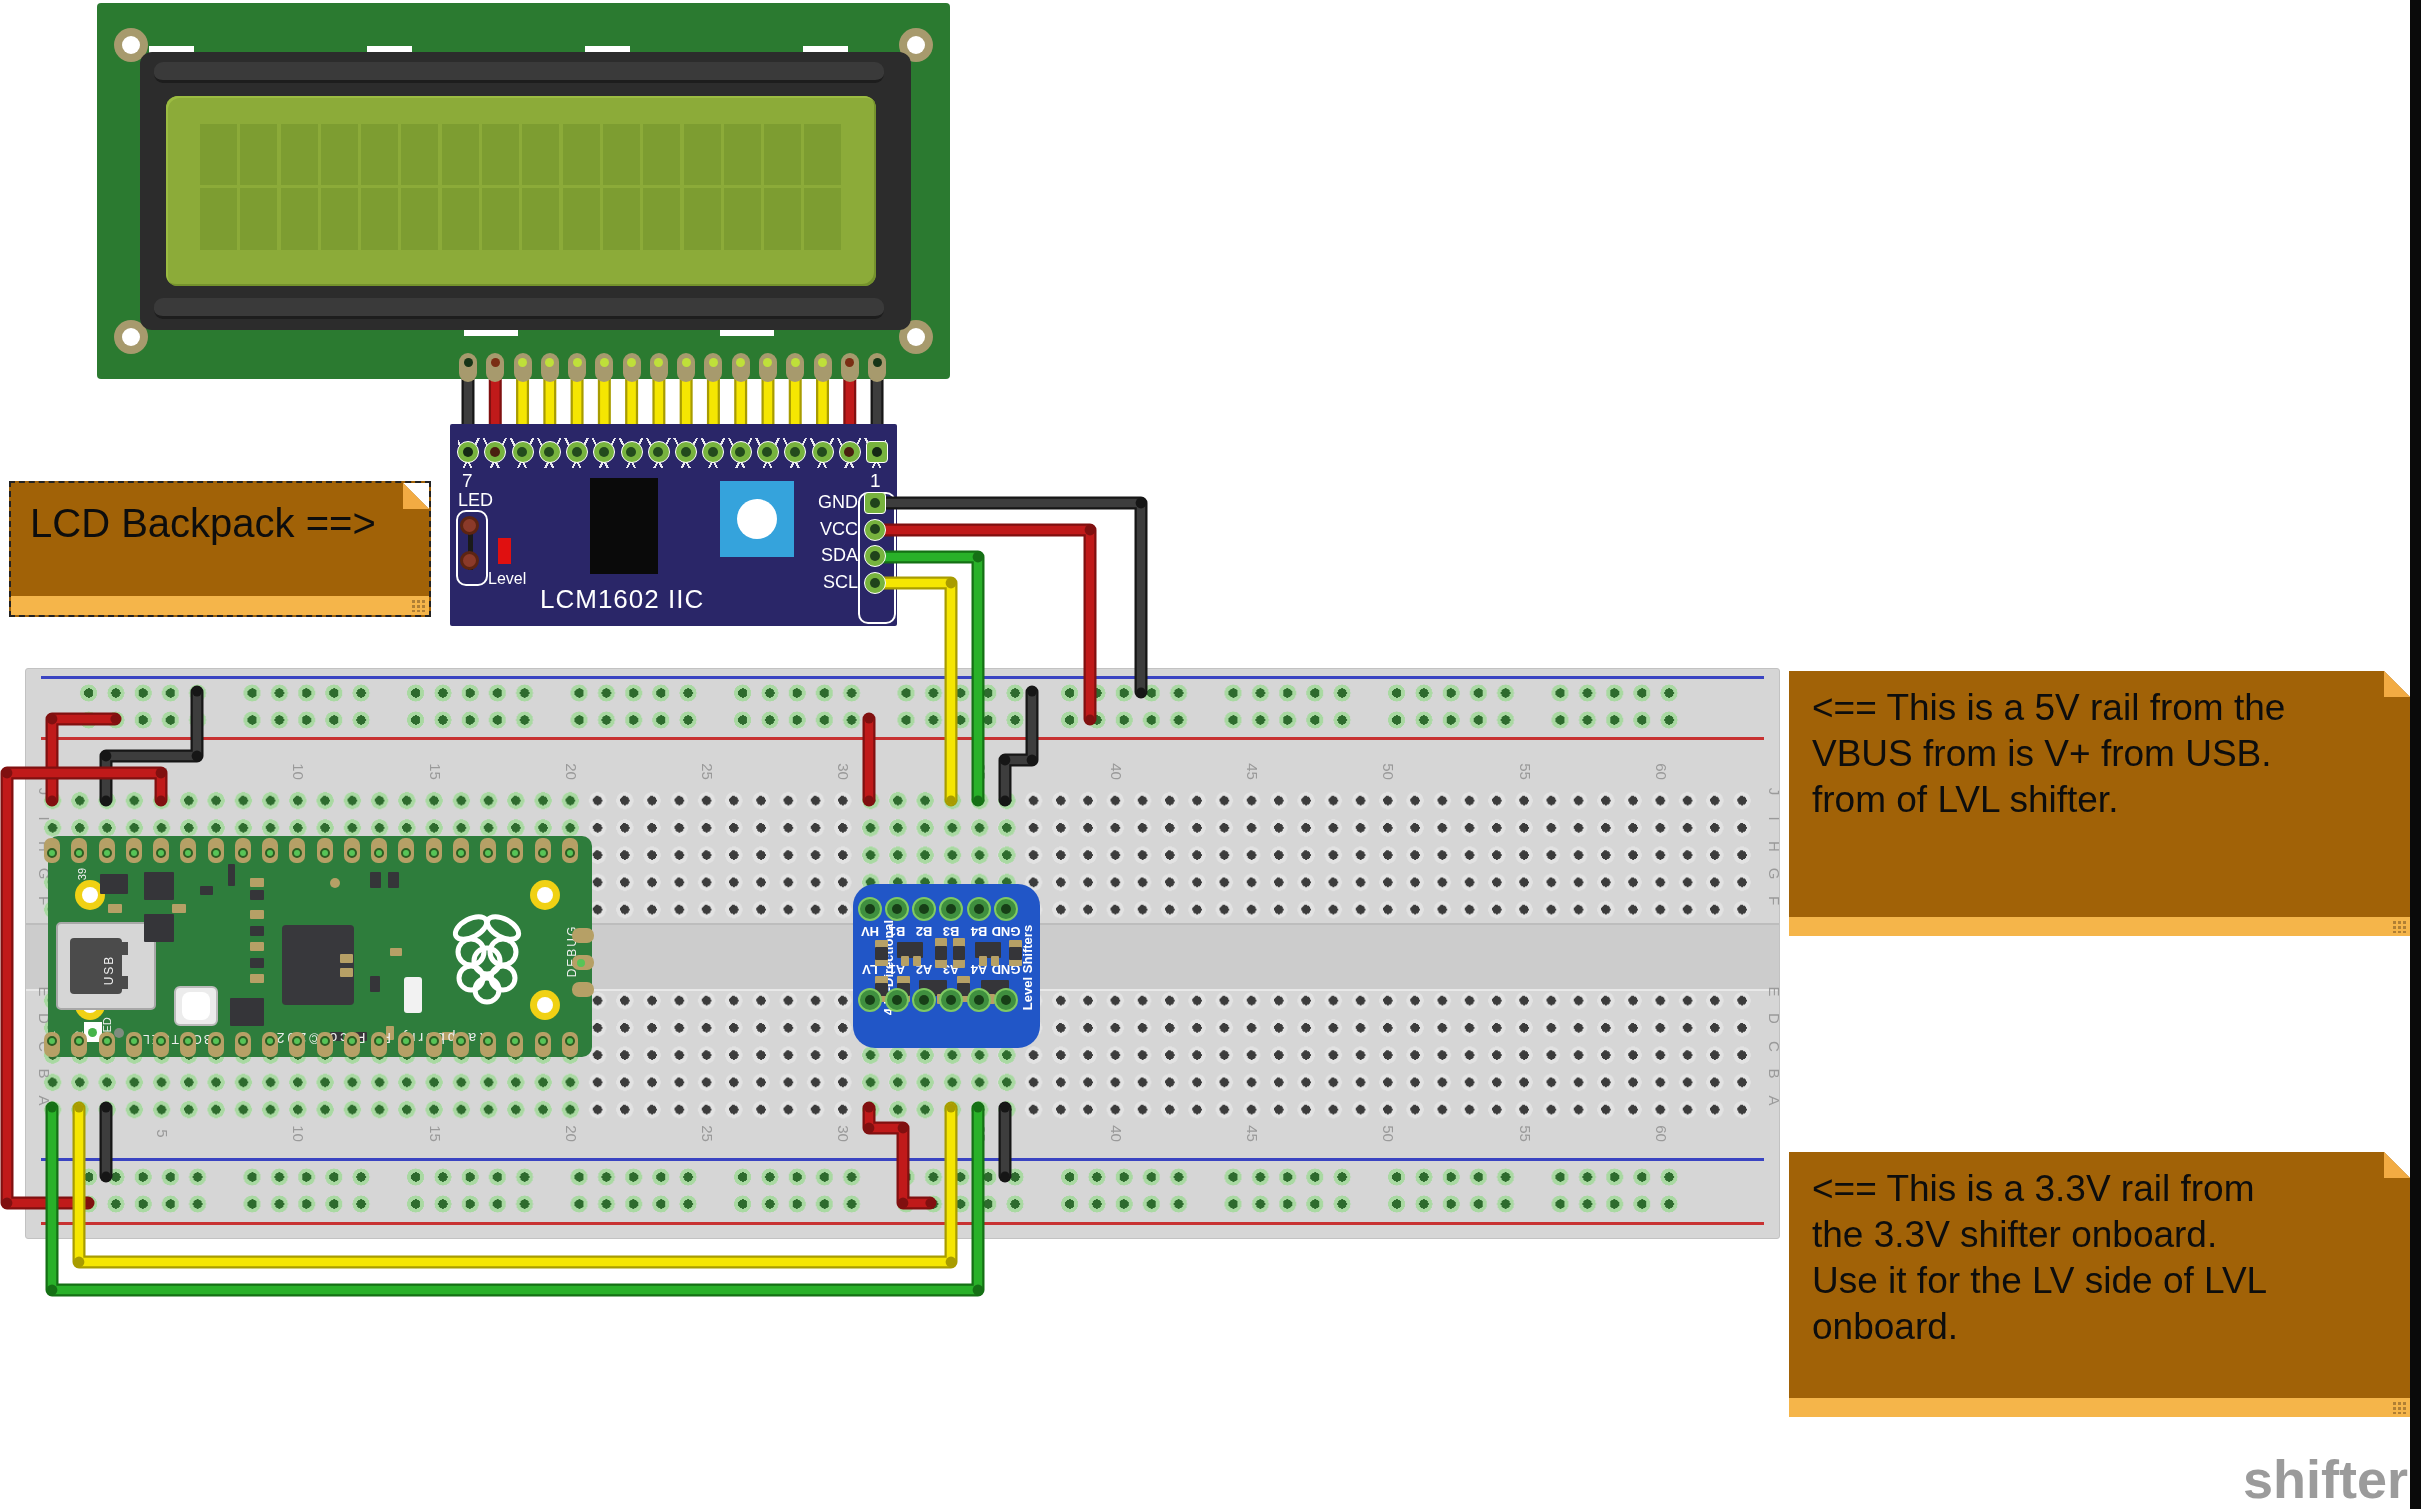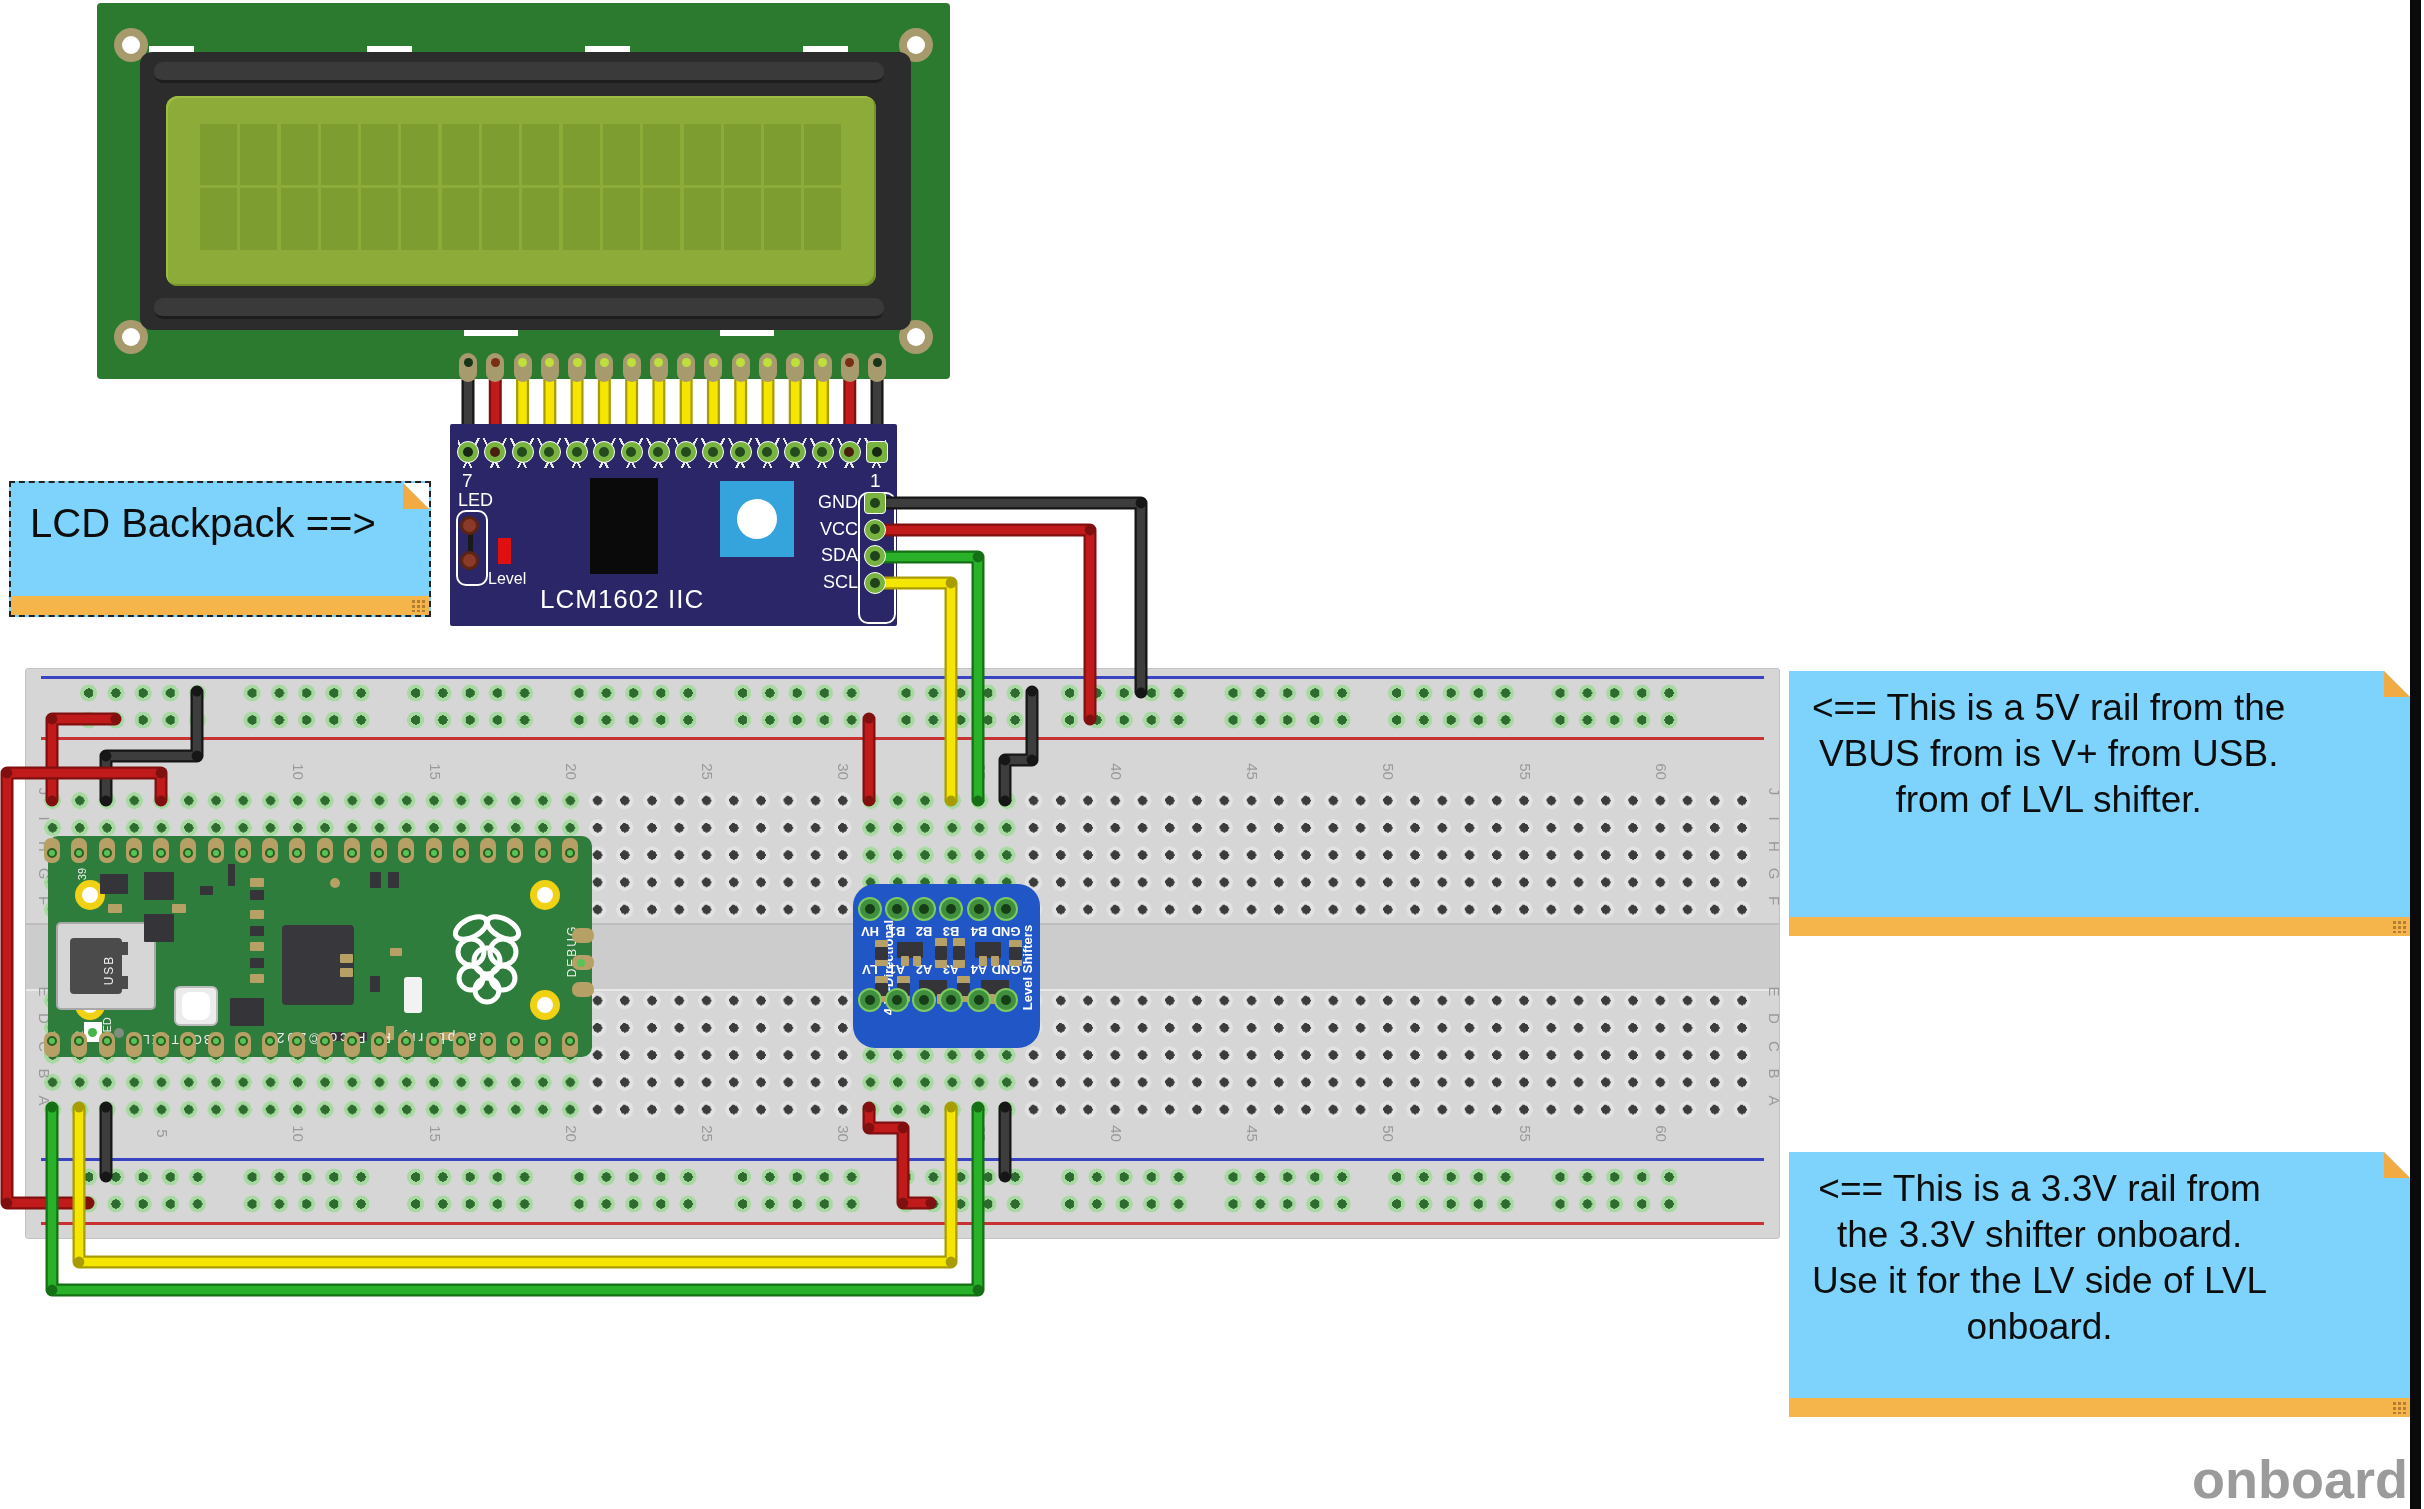--- a/index.html
+++ b/index.html
@@ -68,21 +68,21 @@
   .rot180{transform:rotate(180deg);transform-origin:center;}
   .smd-d{position:absolute;background:#353539;border-radius:1px;}
   .smd-t{position:absolute;background:#b6a066;border-radius:1px;}
   .yellow-hole{position:absolute;width:30px;height:30px;border-radius:50%;background:#f0d114;}
   .yellow-hole::after{content:"";position:absolute;left:7px;top:7px;width:16px;height:16px;border-radius:50%;background:#fff;}
   
   #shifter{left:853px;top:884px;width:187px;height:164px;background:#2156c7;border-radius:22px;}
   .sh-lbl{position:absolute;color:#fff;font-size:13px;font-weight:bold;width:40px;text-align:center;}
   .sh-side{position:absolute;color:#fff;font-size:13px;font-weight:bold;white-space:nowrap;}
   
-  .note{position:absolute;background:#7dd3fc;text-align:center;}
+  .note{position:absolute;background:#a16207;}
   .note .fold{position:absolute;right:0;top:0;width:0;height:0;
               border-top:26px solid #fff;border-left:26px solid rgba(0,0,0,0);}
   .note .fold2{position:absolute;right:0;top:0;width:0;height:0;
                border-bottom:26px solid #f2ab43;border-right:26px solid rgba(0,0,0,0);}
   .note .bar{position:absolute;left:0;right:0;bottom:0;height:19px;background:#f5b54a;}
   .note .grip{position:absolute;right:4px;bottom:3px;width:14px;height:13px;
     background-image:radial-gradient(circle, #b07f34 0 1.6px, rgba(0,0,0,0) 1.8px);
     background-size:5px 5px;}
   .note-text{position:absolute;color:#0d0d0d;}
   #note-lcd{left:9px;top:481px;width:418px;height:132px;border:2px dashed #222;}
@@ -749,21 +749,21 @@
   <div class="grip"></div>
   <div class="note-lines">
     <div>&lt;== This is a 3.3V rail from</div>
     <div>the 3.3V shifter onboard.</div>
     <div>Use it for the LV side of LVL</div>
     <div>onboard.</div>
   </div>
 </div>
 
 <div id="right-bar" class="abs"></div>
-<div id="watermark" class="abs">onboard</div>
+<div id="watermark" class="abs">shifter</div>
 
 <div class="abs" style="left: 864px; top: 492px; width: 22px; height: 22px; border-radius: 4px; background: rgb(119, 179, 62); border: 1.5px solid rgb(255, 255, 255); box-sizing: border-box;">
     <div style="position: absolute; left: 4.5px; top: 4.5px; width: 10px; height: 10px; border-radius: 50%; background: rgb(32, 67, 27);"></div>
   </div>
 <div class="abs" style="left: 864px; top: 518.7px; width: 22px; height: 22px; border-radius: 50%; background: rgb(119, 179, 62); border: 1.5px solid rgb(255, 255, 255); box-sizing: border-box;">
     <div style="position: absolute; left: 4.5px; top: 4.5px; width: 10px; height: 10px; border-radius: 50%; background: rgb(32, 67, 27);"></div>
   </div>
 <div class="abs" style="left: 864px; top: 545.4px; width: 22px; height: 22px; border-radius: 50%; background: rgb(119, 179, 62); border: 1.5px solid rgb(255, 255, 255); box-sizing: border-box;">
     <div style="position: absolute; left: 4.5px; top: 4.5px; width: 10px; height: 10px; border-radius: 50%; background: rgb(32, 67, 27);"></div>
   </div>

